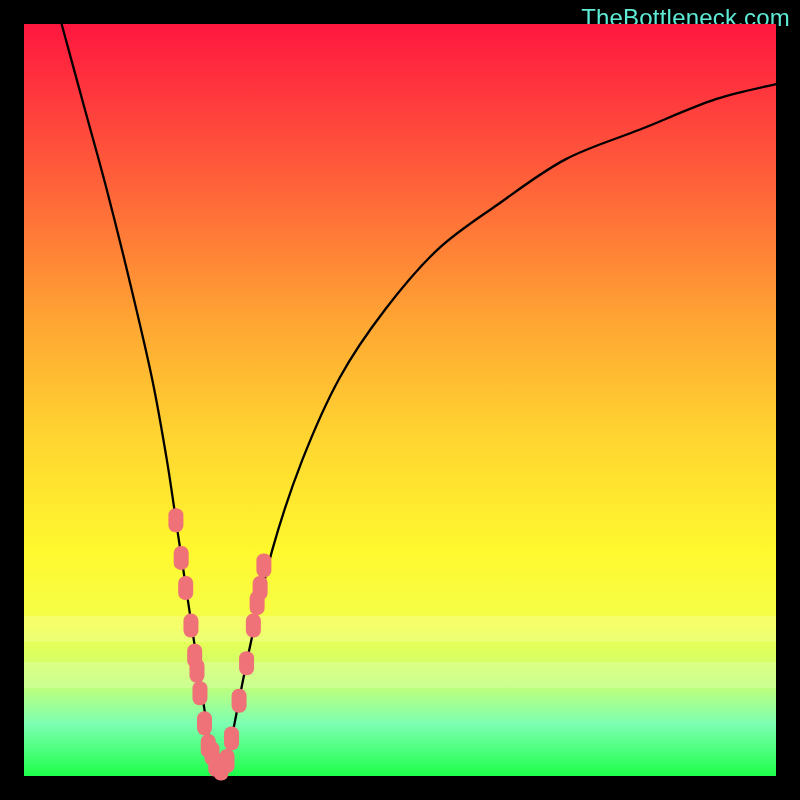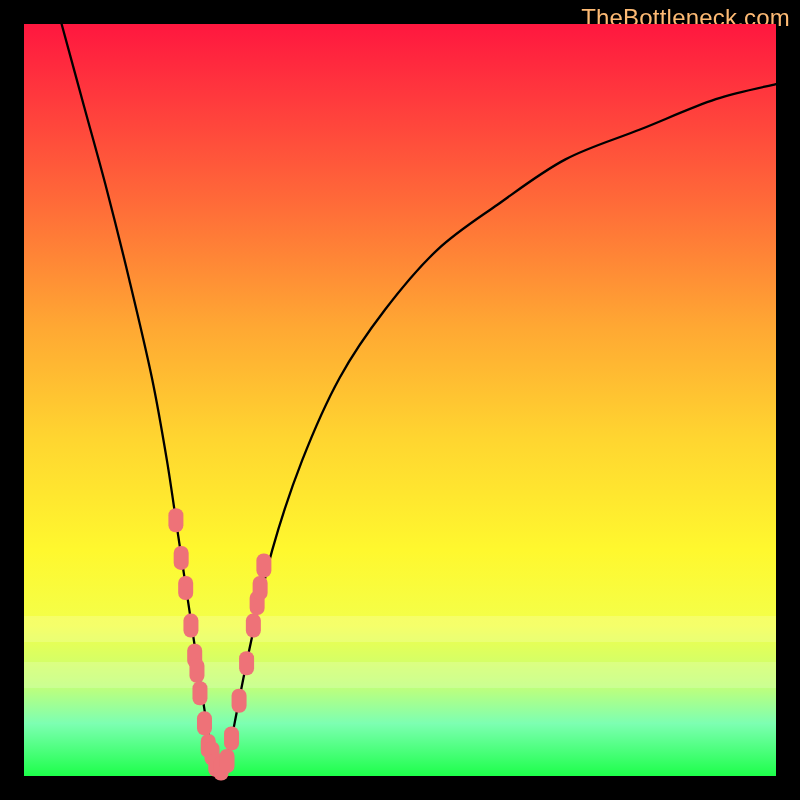--- a/index.html
+++ b/index.html
@@ -29,21 +29,21 @@
       #7dffb2 93%,
       #1dff4a 100%
     );
   }
   .watermark {
     position: absolute;
     top: 4px;
     right: 10px;
     font-size: 24px;
     font-weight: 500;
-    color: #fdba74;
+    color: #5eead4;
     letter-spacing: 0.2px;
     user-select: none;
   }
   svg.curve {
     position: absolute;
     left: 0;
     top: 0;
     width: 752px;
     height: 752px;
     overflow: visible;

